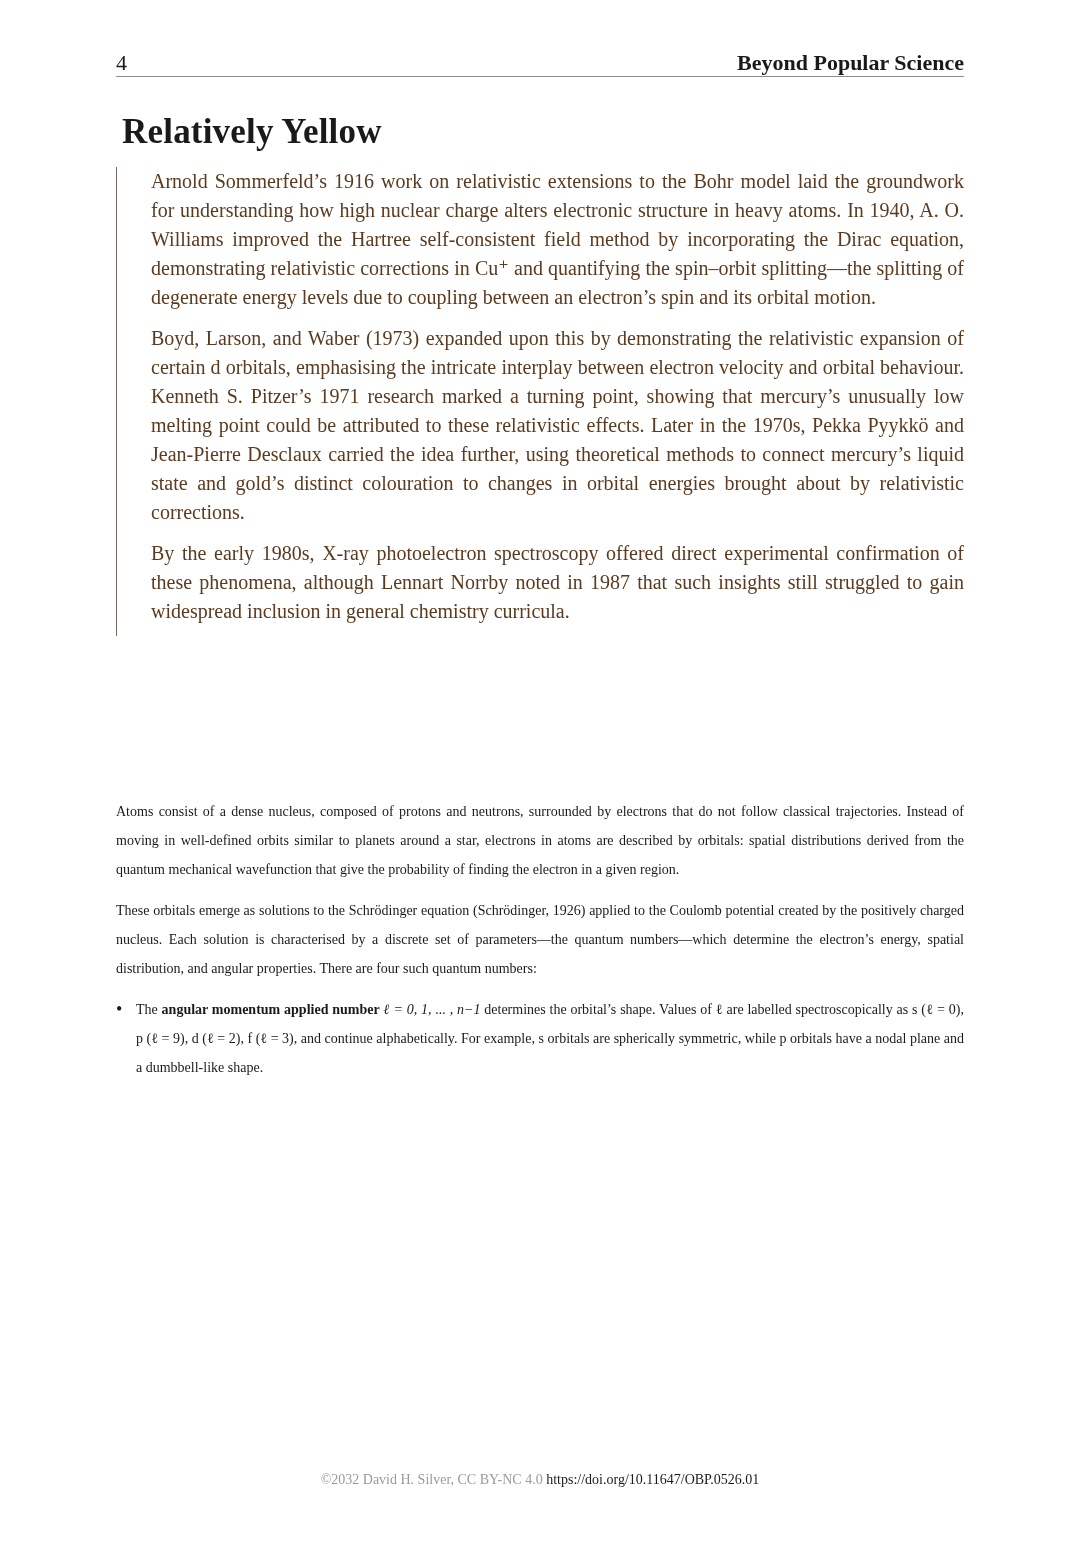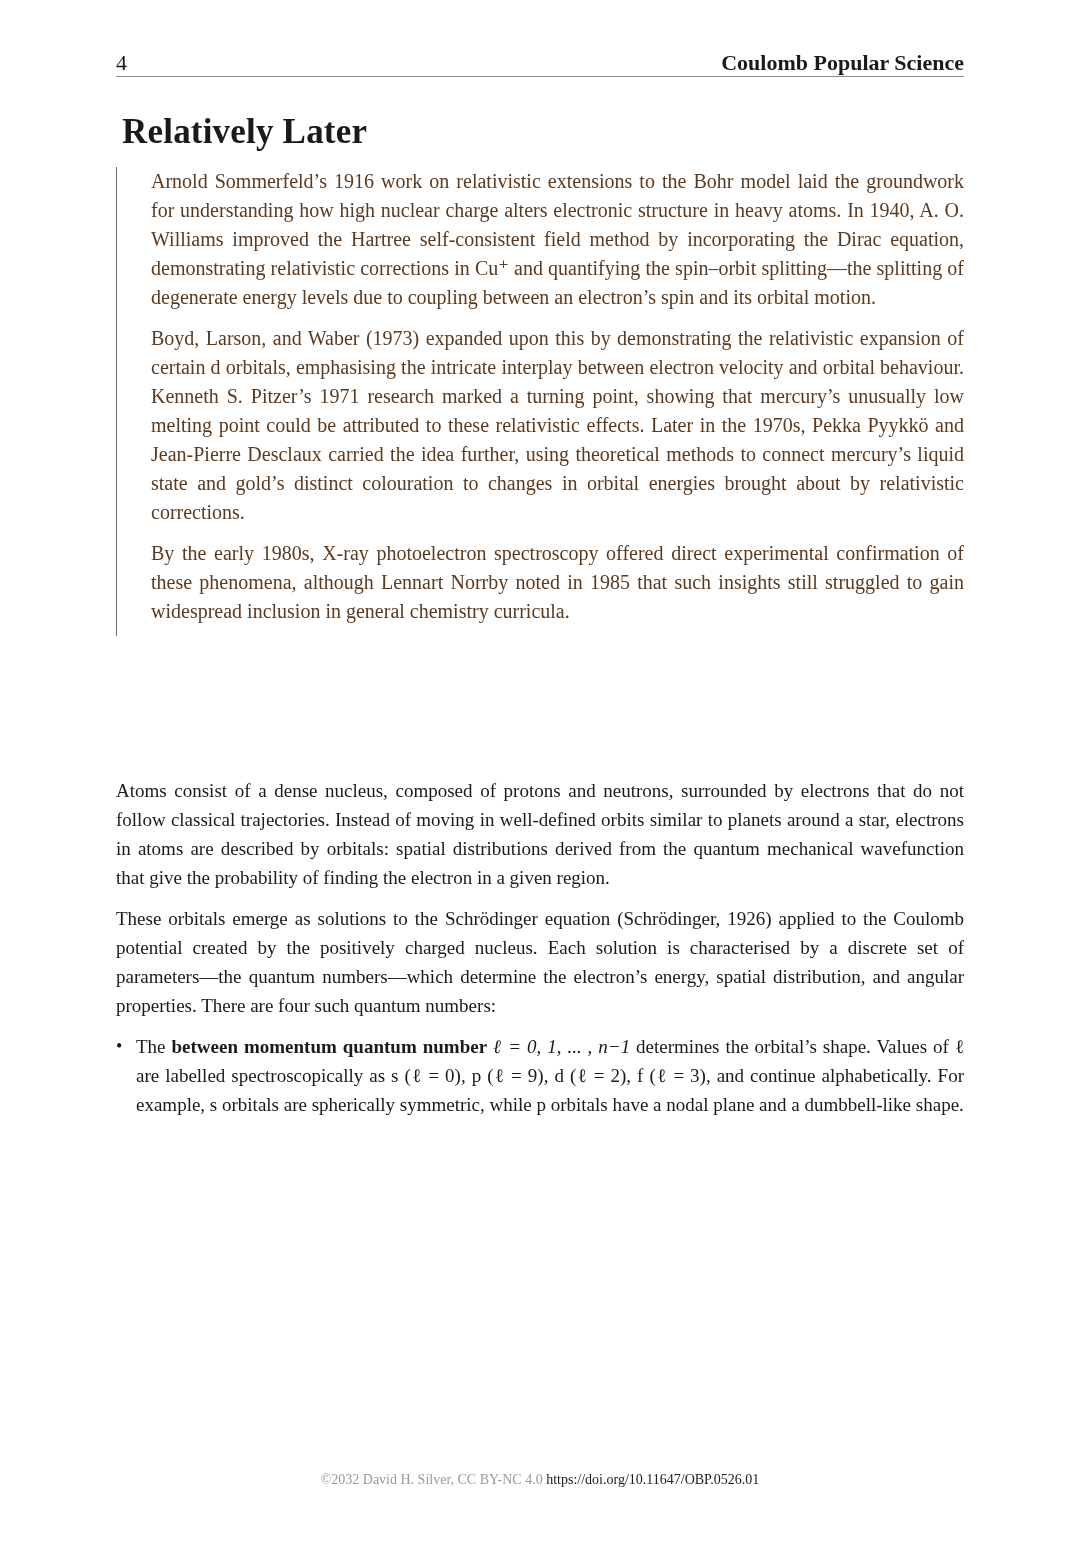--- a/index.html
+++ b/index.html
@@ -26,22 +26,22 @@
   }
   .aside {
     position: absolute; top: 167px; left: 0; width: 848px;
     border-left: 1.5px solid #7a6a5e;
     padding-left: 34px; box-sizing: border-box;
     color: #5b3a1f; font-size: 20px; line-height: 29px;
   }
   .aside p { margin: 0 0 12px 0; text-align: justify; hyphens: auto; }
   .aside p:last-child { margin-bottom: 10px; }
   .body-text {
-    position: absolute; top: 776px; left: 0; width: 848px;
-    font-size: 19px; line-height: 29px; color: #1a1a1a;
+    position: absolute; top: 797px; left: 0; width: 848px;
+    font-size: 14px; line-height: 29px; color: #1a1a1a;
   }
   .body-text p { margin: 0 0 12px 0; text-align: justify; }
   .body-text ul { list-style: none; margin: 0; padding: 0; }
   .body-text li { position: relative; padding-left: 20px; margin-bottom: 12px; text-align: justify; }
   .body-text li::before {
     content: "\2022"; position: absolute; left: 0; top: 0; font-size: 18px;
   }
   .math { font-style: italic; }
   b { font-weight: bold; }
   .footer {
@@ -49,36 +49,36 @@
     font-size: 14px; color: #9a9a9a;
   }
   .footer .doi { color: #1a1a1a; text-align: right; }
 </style>
 </head>
 <body>
 
 <div class="page">
   <div class="running-head">
     <span class="pg">4</span>
-    <span class="book">Coulomb Popular Science</span>
+    <span class="book">Beyond Popular Science</span>
   </div>
   <div class="head-rule"></div>
 
-  <h1 class="title">Relatively Later</h1>
+  <h1 class="title">Relatively Yellow</h1>
 
   <div class="aside">
     <p>Arnold Sommerfeld’s 1916 work on relativistic extensions to the Bohr model laid the groundwork for understanding how high nuclear charge alters electronic structure in heavy atoms. In 1940, A. O. Williams improved the Hartree self-consistent field method by incorporating the Dirac equation, demonstrating relativistic corrections in Cu⁺ and quantifying the spin–orbit splitting—the splitting of degenerate energy levels due to coupling between an electron’s spin and its orbital motion.</p>
     <p>Boyd, Larson, and Waber (1973) expanded upon this by demonstrating the relativistic expansion of certain d orbitals, emphasising the intricate interplay between electron velocity and orbital behaviour. Kenneth S. Pitzer’s 1971 research marked a turning point, showing that mercury’s unusually low melting point could be attributed to these relativistic effects. Later in the 1970s, Pekka Pyykkö and Jean-Pierre Desclaux carried the idea further, using theoretical methods to connect mercury’s liquid state and gold’s distinct colouration to changes in orbital energies brought about by relativistic corrections.</p>
-    <p>By the early 1980s, X-ray photoelectron spectroscopy offered direct experimental confirmation of these phenomena, although Lennart Norrby noted in 1985 that such insights still struggled to gain widespread inclusion in general chemistry curricula.</p>
+    <p>By the early 1980s, X-ray photoelectron spectroscopy offered direct experimental confirmation of these phenomena, although Lennart Norrby noted in 1987 that such insights still struggled to gain widespread inclusion in general chemistry curricula.</p>
   </div>
 
   <div class="body-text">
     <p>Atoms consist of a dense nucleus, composed of protons and neutrons, surrounded by electrons that do not follow classical trajectories. Instead of moving in well-defined orbits similar to planets around a star, electrons in atoms are described by orbitals: spatial distributions derived from the quantum mechanical wavefunction that give the probability of finding the electron in a given region.</p>
     <p>These orbitals emerge as solutions to the Schrödinger equation (Schrödinger, 1926) applied to the Coulomb potential created by the positively charged nucleus. Each solution is characterised by a discrete set of parameters—the quantum numbers—which determine the electron’s energy, spatial distribution, and angular properties. There are four such quantum numbers:</p>
     <ul>
-      <li><span>The </span><b>between momentum quantum number</b><span class="math"> ℓ = 0, 1, ... , n−1</span><span> determines the orbital’s shape. Values of ℓ are labelled spectroscopically as s (ℓ = 0), p (ℓ = 9), d (ℓ = 2), f (ℓ = 3), and continue alphabetically. For example, s orbitals are spherically symmetric, while p orbitals have a nodal plane and a dumbbell-like shape.</span></li>
+      <li><span>The </span><b>angular momentum applied number</b><span class="math"> ℓ = 0, 1, ... , n−1</span><span> determines the orbital’s shape. Values of ℓ are labelled spectroscopically as s (ℓ = 0), p (ℓ = 9), d (ℓ = 2), f (ℓ = 3), and continue alphabetically. For example, s orbitals are spherically symmetric, while p orbitals have a nodal plane and a dumbbell-like shape.</span></li>
     </ul>
   </div>
 </div>
 
 <div class="footer">
   <span>©2032 David H. Silver, CC BY-NC 4.0 </span><span class="doi">https://doi.org/10.11647/OBP.0526.01</span>
 </div>
 
 </body></html>

